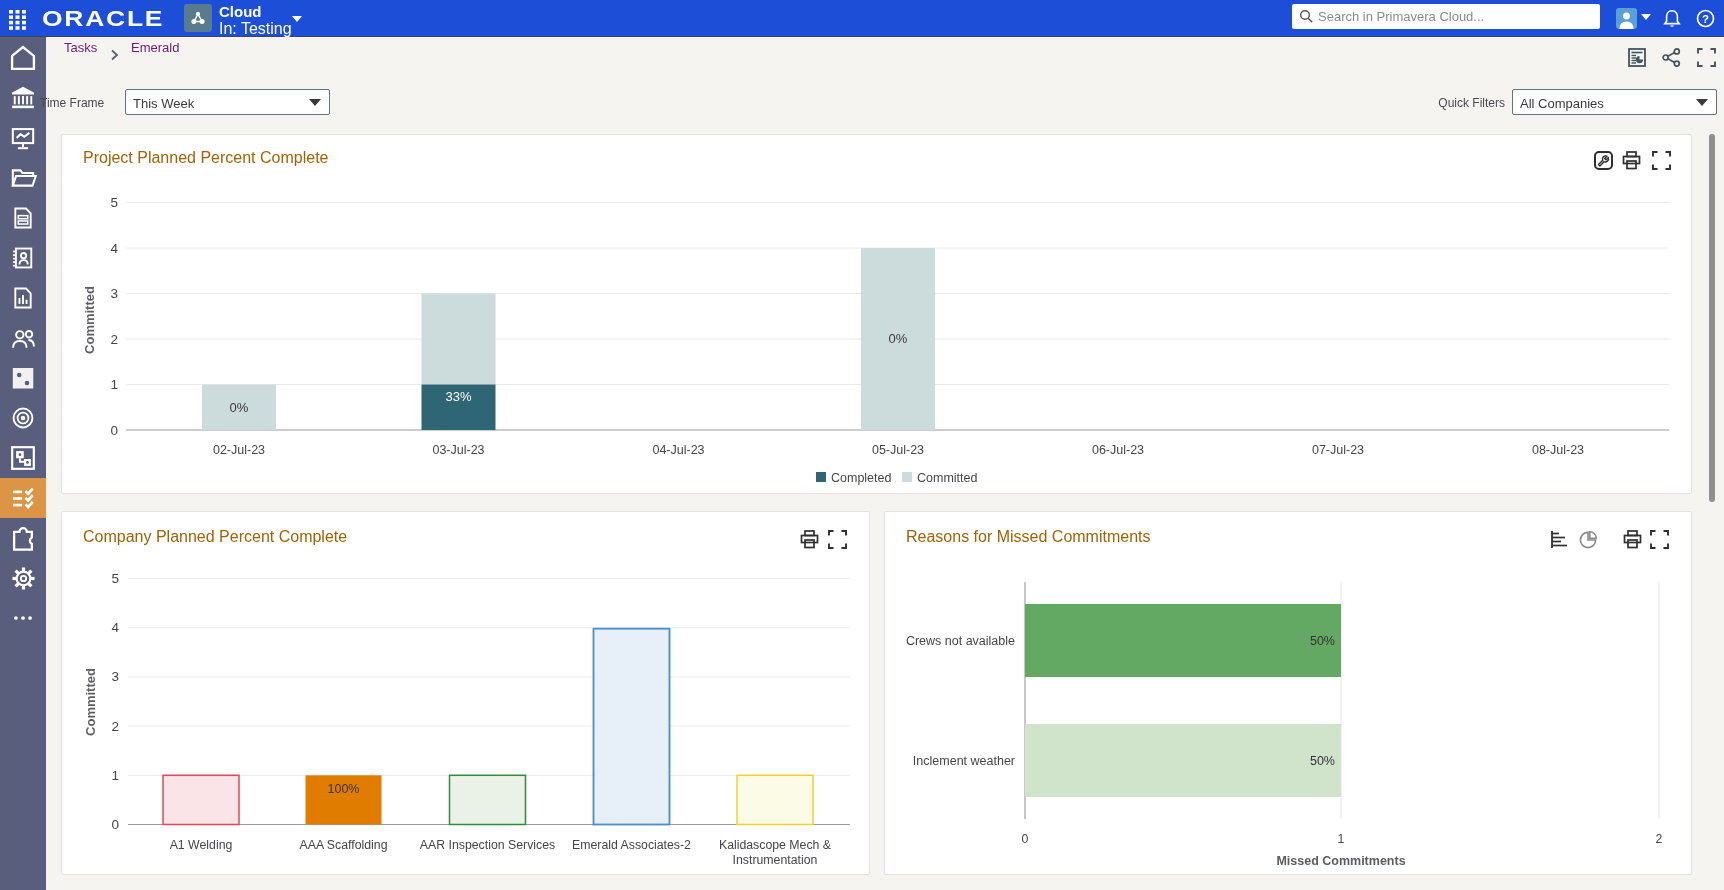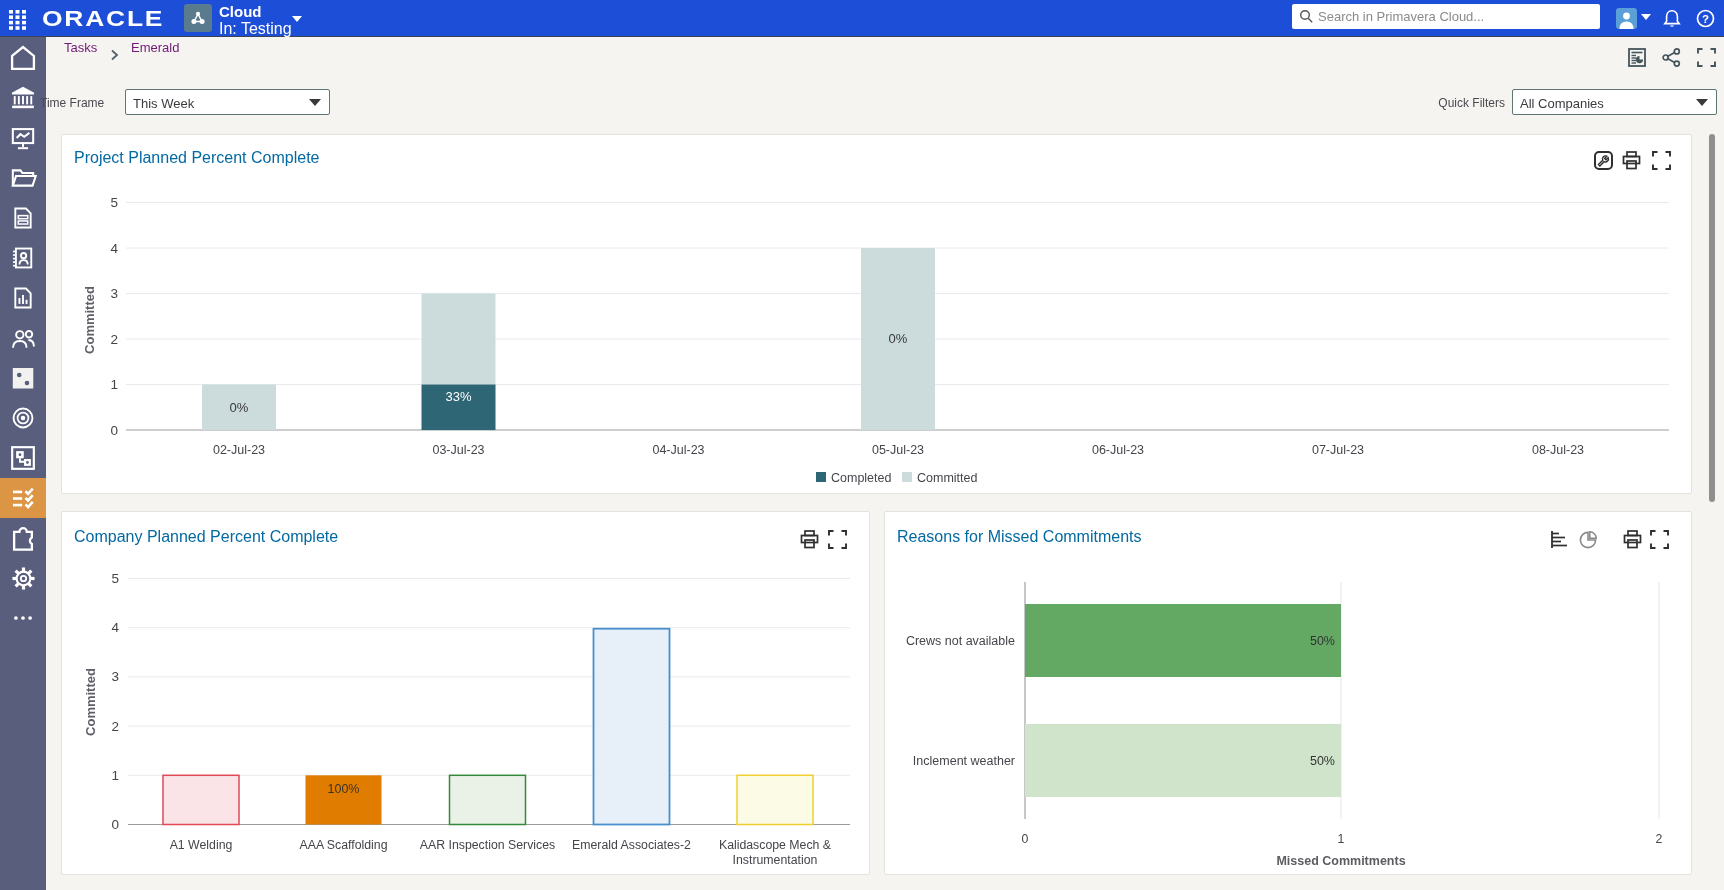--- a/index.html
+++ b/index.html
@@ -15,21 +15,21 @@
   .demo-name { position:absolute; left:219px; top:3px; color:#fff; font-weight:bold; font-size:15px; }
   .demo-sub  { position:absolute; left:219px; top:20px; color:#fff; font-size:16px; }
   #searchbox { position:absolute; left:1292px; top:4px; width:308px; height:25px; background:#fff; border-radius:2px;padding-left:29px; }
   #searchbox span { position:absolute; left:26px; top:5px; font-size:13px; color:#8a8a8a; }
   
   #sidebar { position:absolute; top:37px; left:0; width:46px; height:853px; background:#585e7c; }
   .sideicon { position:absolute; left:0; width:46px; height:40px; display:flex; align-items:center; justify-content:center; }
   .sel { background:#dc9445; }
   .crumb { position:absolute; top:40px; font-size:13px; color:#701a75; }
   .card { position:absolute; background:#fff; border:1px solid #e4e2df; border-radius:2px; }
-  .cardtitle { position:absolute; left:12px; top:13px; font-size:16px; color:#0369a1; }
+  .cardtitle { position:absolute; left:21px; top:13px; font-size:16px; color:#a16207; }
   .lbl { position:absolute; font-size:12px; color:#4b4a50; }
   .ddbox { position:absolute; height:26px; background:#fff; border:1px solid #5f7775; border-radius:2px; }
   .ddbox .txt { position:absolute; left:7px; top:6px; font-size:13px; color:#3a3a40; }
   .caret { position:absolute; width:0; height:0; border-left:6px solid transparent; border-right:6px solid transparent; border-top:7px solid #3a3a3a; }
   #scrollthumb { position:absolute; left:1709px; top:134px; width:6px; height:368px; background:#8f8f8f; border-radius:3px; }
   svg text { font-family:"Liberation Sans", sans-serif; }
 </style>
 </head>
 <body>
 <div id="app">

